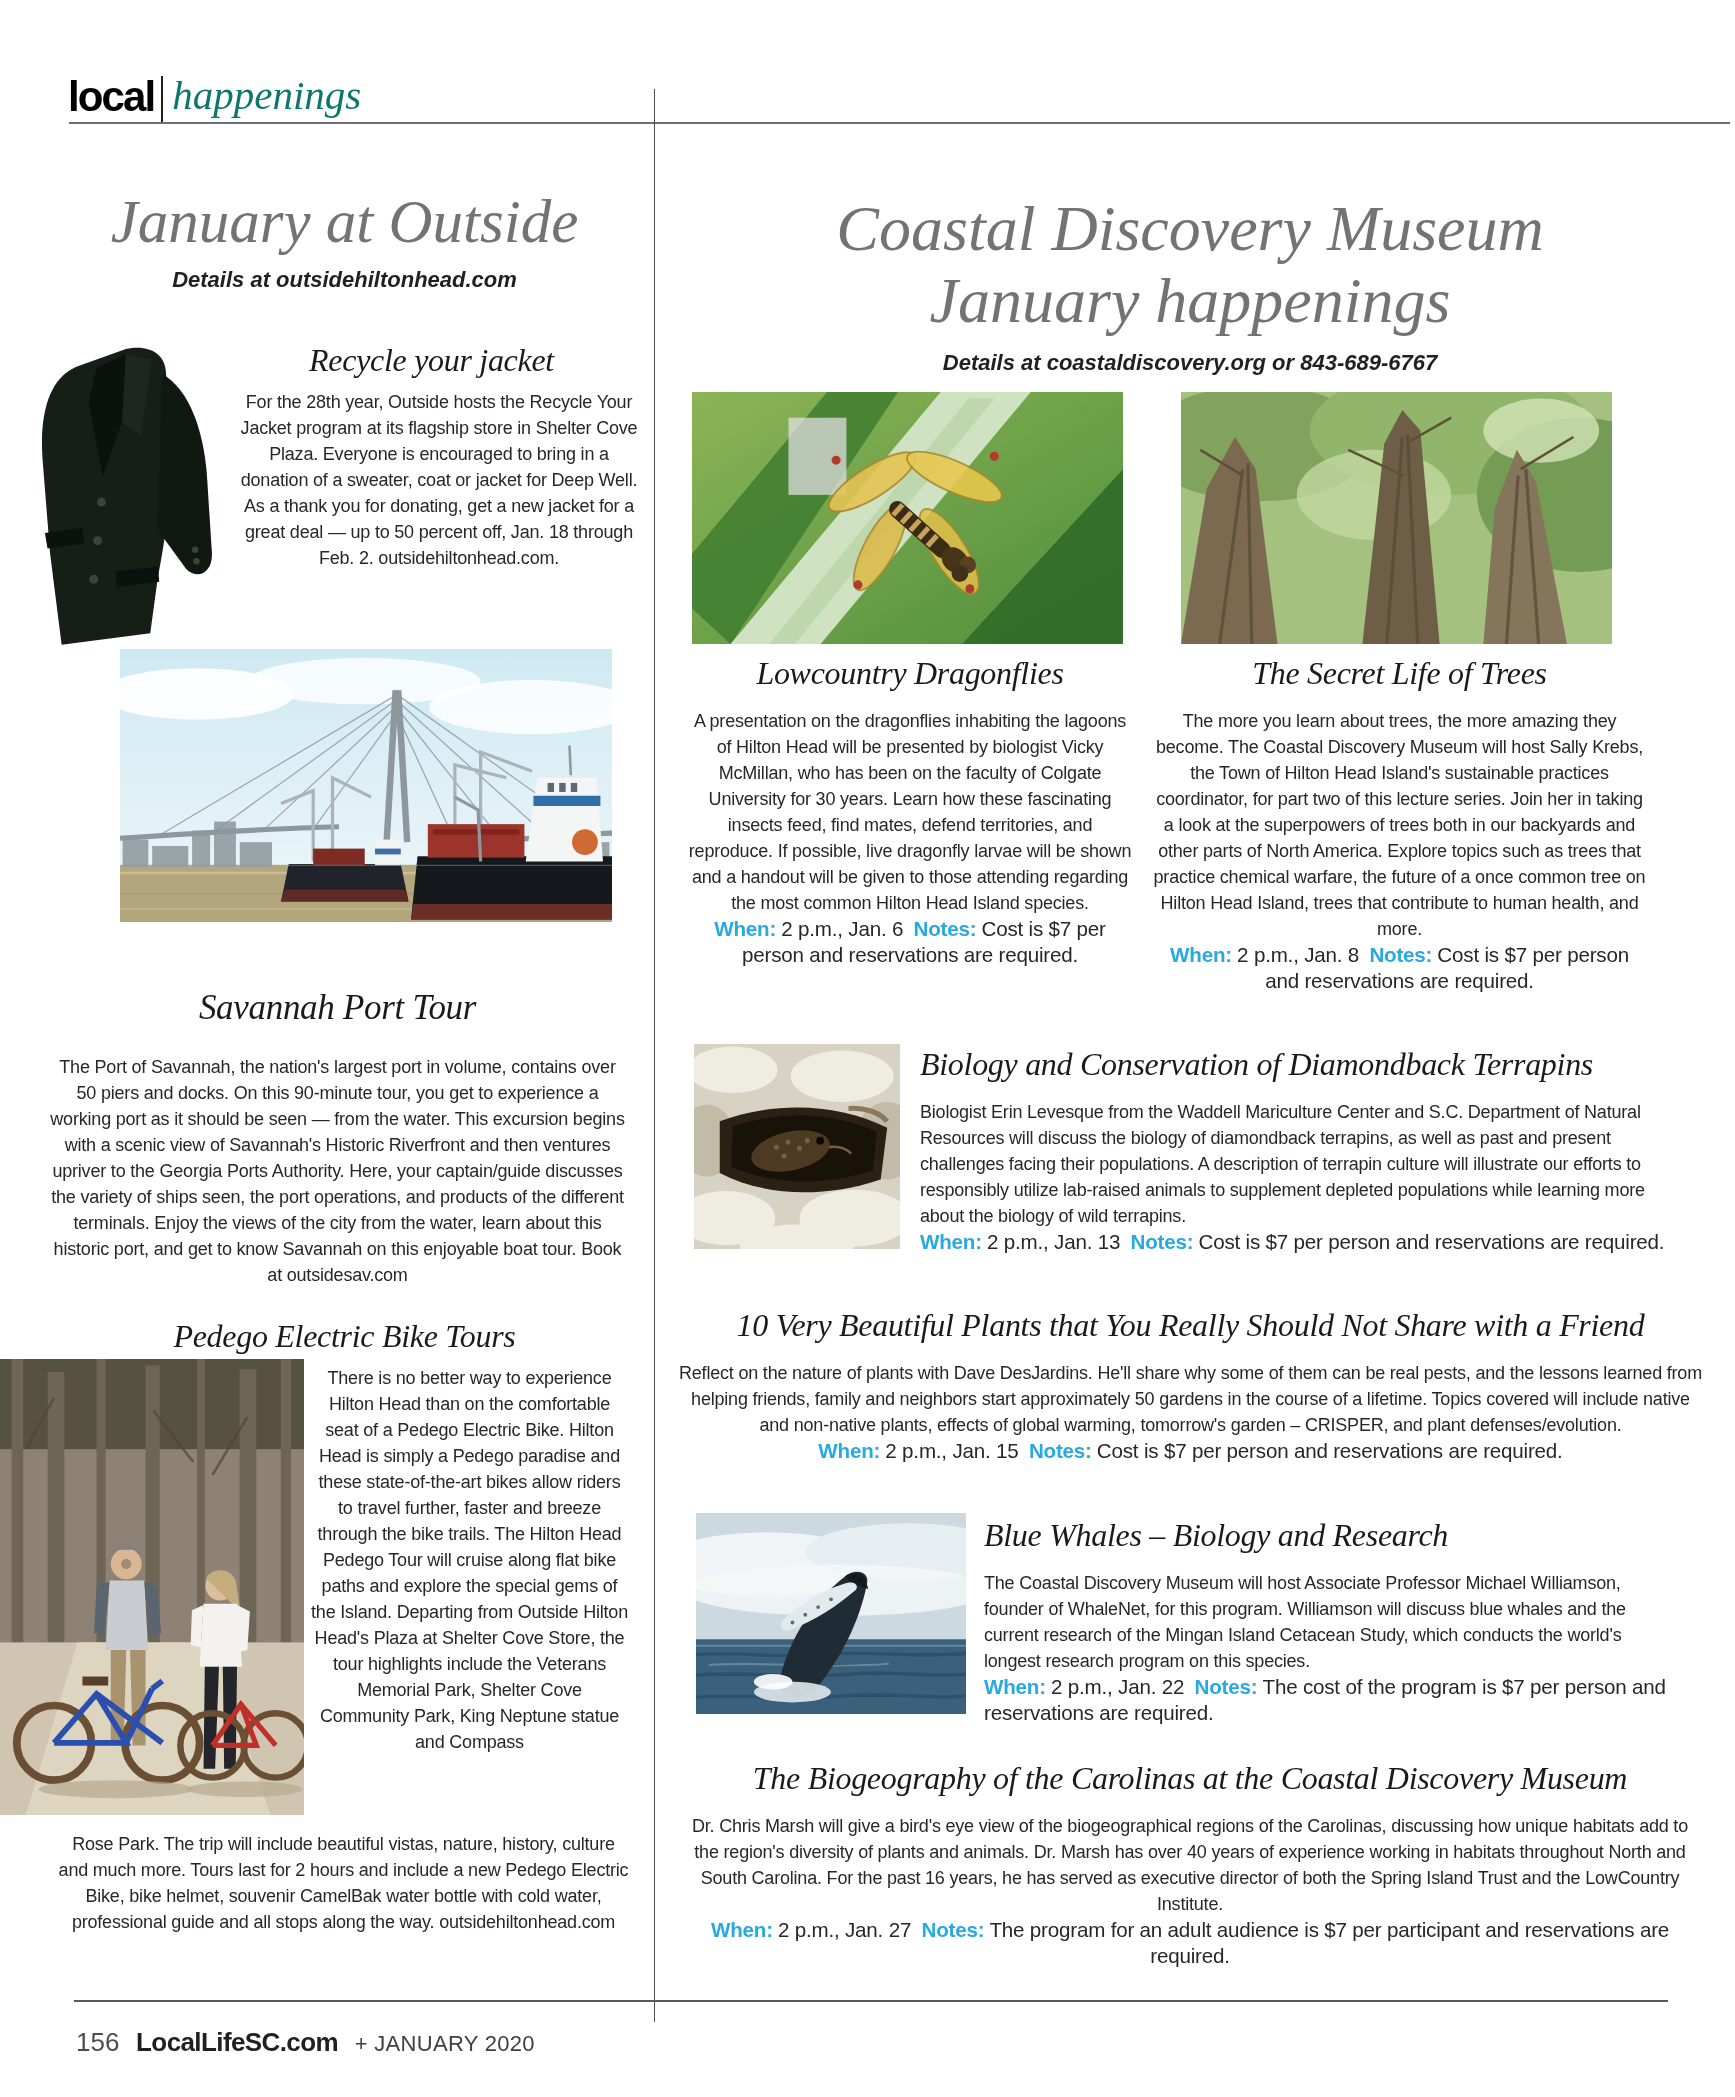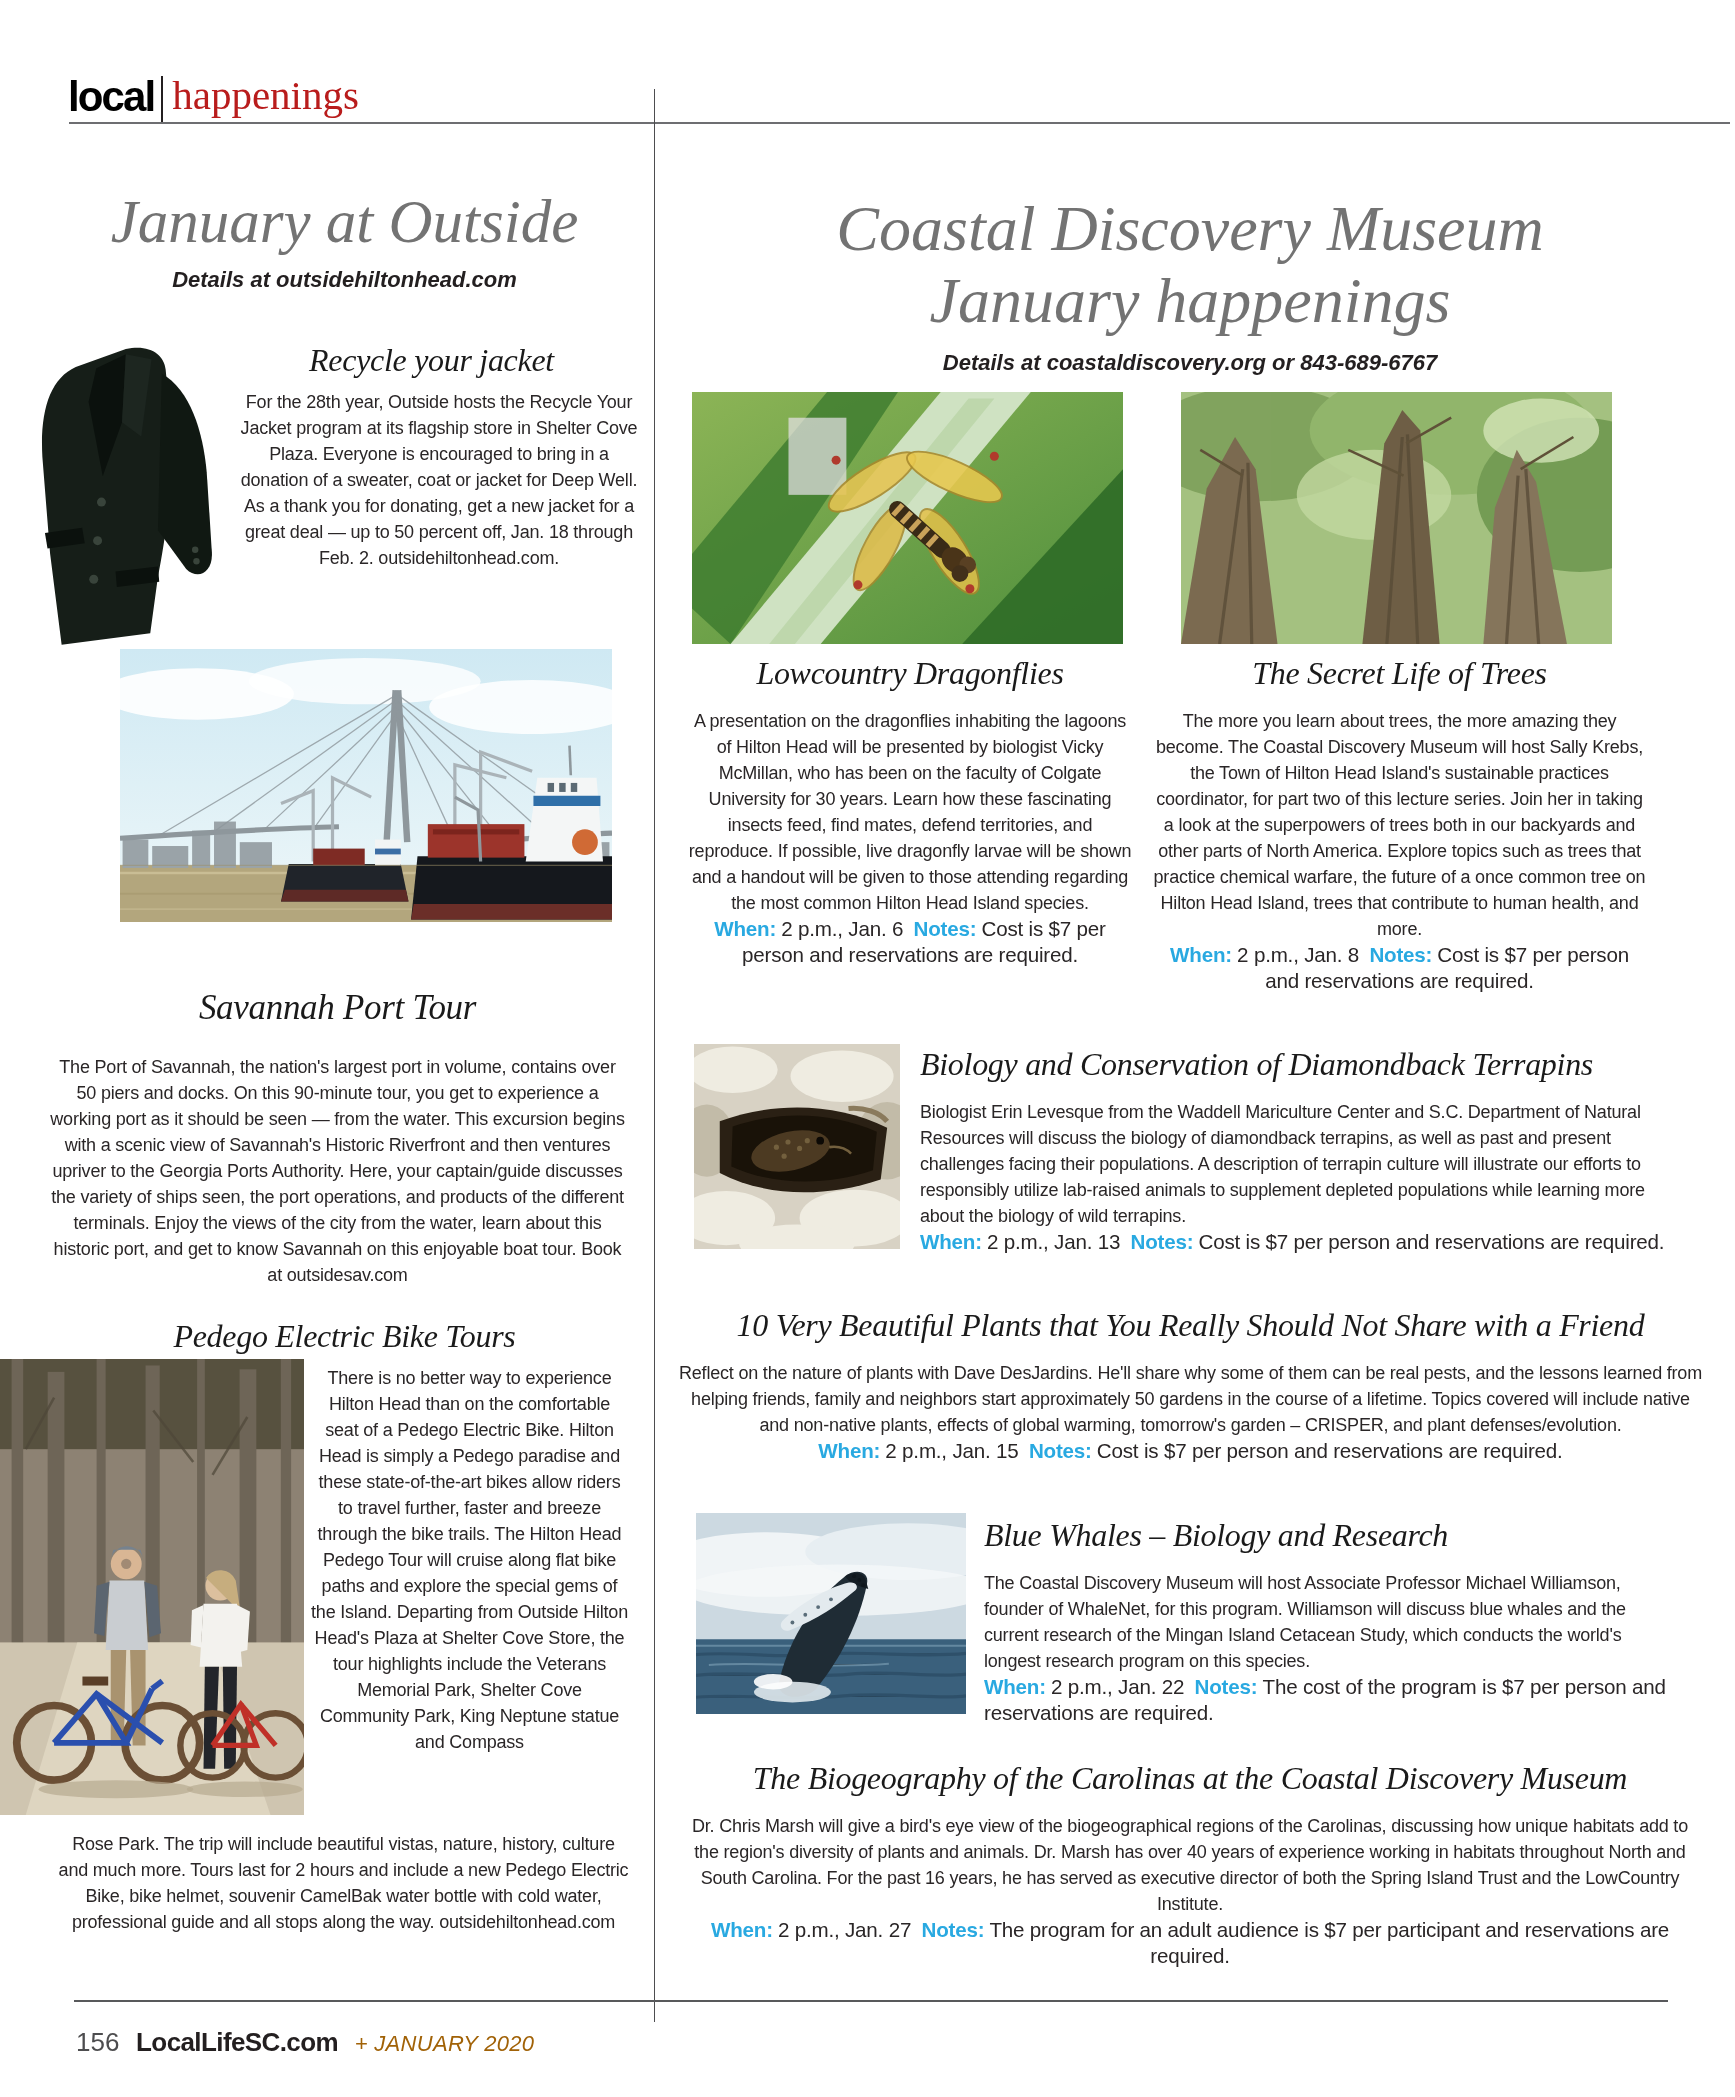--- a/index.html
+++ b/index.html
@@ -6,21 +6,21 @@
   .page{position:relative;width:1736px;height:2097px;background:#fff;overflow:hidden;
         font-family:"Liberation Sans",sans-serif;color:#231f20;}
   
   .rule-top{position:absolute;left:69px;top:122px;width:1661px;height:1.9px;background:#6d6e71;}
   .rule-foot{position:absolute;left:74px;top:2000px;width:1594px;height:1.9px;background:#58595b;}
   .col-divider{position:absolute;left:654px;top:89px;width:1.3px;height:1933px;background:#4d4d4f;}
   
   .logo{position:absolute;left:68px;top:76px;display:flex;align-items:flex-start;}
   .logo .word{font-weight:900;font-size:42px;letter-spacing:-1.9px;color:#000;line-height:1;}
   .logo .bar{width:2.6px;height:46px;background:#231f20;margin:0 9px 0 6.4px;}
-  .logo .script{font-family:"Liberation Serif",serif;font-size:41px;color:#b91c1c;line-height:1;margin-top:-1.3px;}
+  .logo .script{font-family:"Liberation Serif",serif;font-style:italic;font-size:41px;color:#0f766e;line-height:1;margin-top:-1.3px;}
   
   .big-title{font-family:"Liberation Serif",serif;font-style:italic;color:#737373;line-height:1.12;}
   .sec-head{font-family:"Liberation Serif",serif;font-style:italic;font-weight:400;color:#1a1a1a;font-size:32px;letter-spacing:-0.3px;line-height:1.15;}
   .subtitle{font-style:italic;font-weight:bold;font-size:22px;color:#231f20;}
   
   .body-txt{font-size:18px;line-height:26px;letter-spacing:-0.2px;color:#2a2627;}
   .center{text-align:center;}
   .leftal{text-align:left;}
   .when-line{font-size:20.6px;line-height:26px;letter-spacing:-0.2px;color:#2a2627;margin-top:1.3px;}
   .lbl{color:#29a9e1;font-weight:bold;margin-right:5.1px;}
@@ -28,21 +28,21 @@
   .abs{position:absolute;}
   .stack h3{margin:0 0 16.7px 0;}
   .stack p{margin:0;}
   .stack .when-line{margin-top:0;}
   figure{margin:0;padding:0;}
   figure svg{display:block;width:100%;height:100%;}
   
   .footer{position:absolute;left:76px;top:2027px;display:flex;align-items:baseline;gap:16.7px;}
   .footer .pn{font-size:26px;color:#4d4d4f;}
   .footer .site{font-size:26px;font-weight:bold;color:#231f20;letter-spacing:-0.6px;}
-  .footer .issue{font-size:22px;color:#a16207;letter-spacing:0.3px;font-style:italic;}
+  .footer .issue{font-size:22px;color:#404040;letter-spacing:0.3px;}
 </style>
 </head>
 <body>
 
 <div class="page">
 
   <div class="logo">
     <span class="word">local</span>
     <span class="bar"></span>
     <span class="script">happenings</span>

